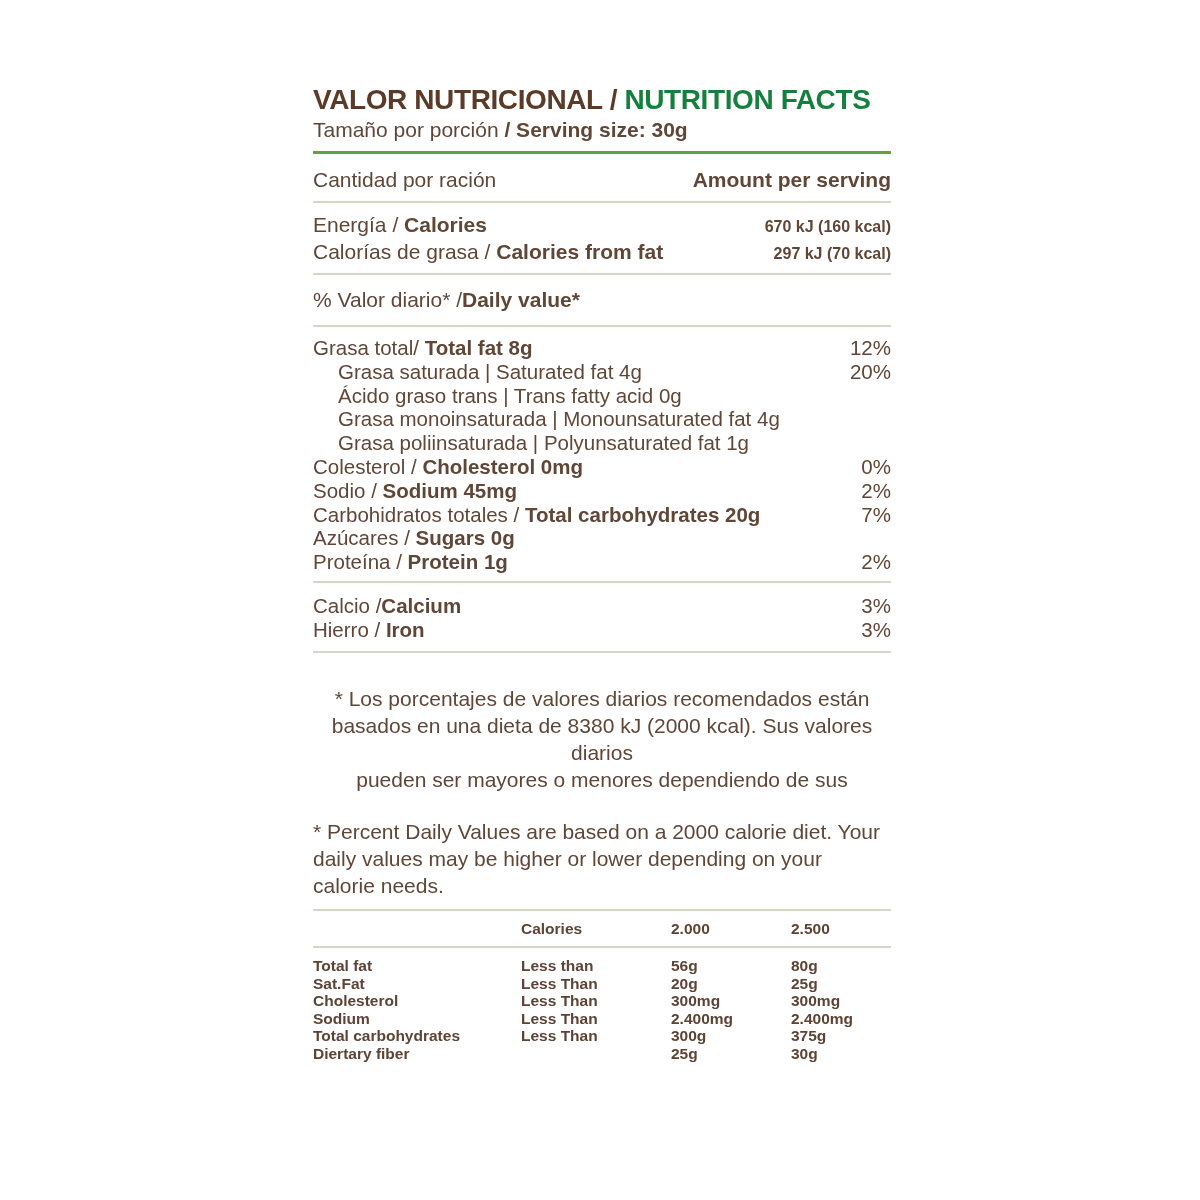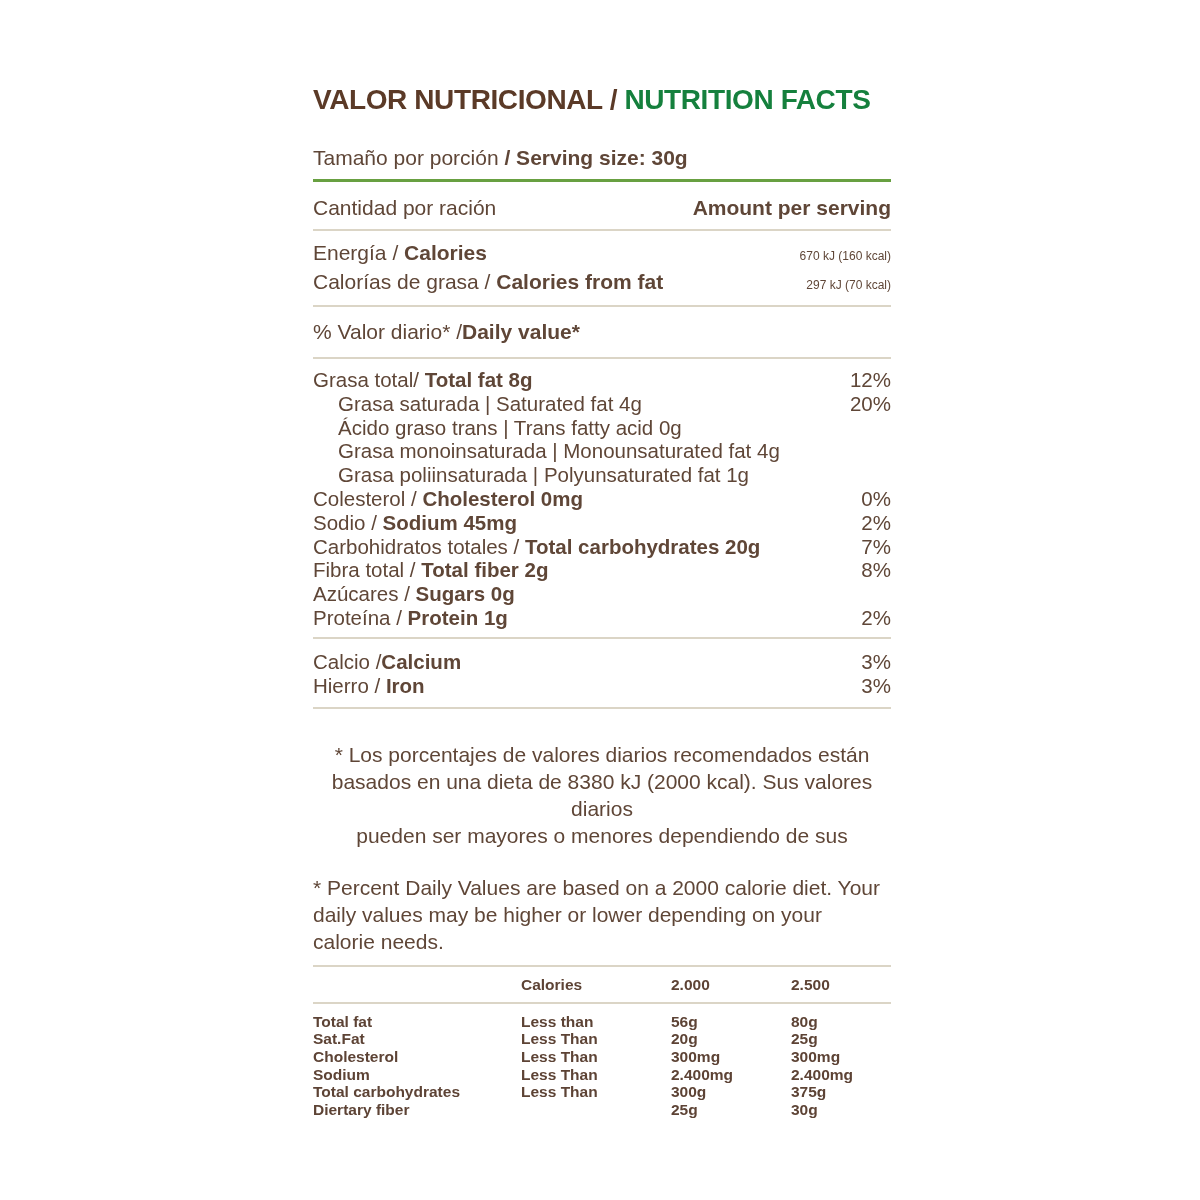--- a/index.html
+++ b/index.html
@@ -10,29 +10,29 @@
     -webkit-font-smoothing:antialiased;
   }
   .label{
     position:absolute;left:313px;top:84px;width:578px;
   }
   .title{
     margin:0;font-size:28px;font-weight:700;letter-spacing:-0.4px;
     color:#5b3a27;line-height:32px;white-space:nowrap;
   }
   .title .t-en{color:#15803d;}
-  .serving{margin-top:28px;font-size:21px;line-height:27px;}
+  .serving{font-size:21px;line-height:27px;}
   .b{font-weight:700;}
   .divider-green{height:3px;background:#68a041;margin-top:8px;}
   .divider{height:2px;background:#dbd5c6;}
   .row{display:flex;justify-content:space-between;align-items:baseline;}
   .amount-row{padding:14px 0 9px 0;font-size:21px;line-height:24px;}
   .energy{padding:9px 0 7px 0;font-size:21px;}
   .energy .row{line-height:25px;}
-  .energy .val{font-weight:400;font-size:12px;}
+  .energy .val{font-weight:700;font-size:16px;}
   .dv-header{padding:13px 0;font-size:21px;line-height:24px;}
   .nutrients{padding:9px 0 7px 0;font-size:20.5px;}
   .nutrients .row{line-height:23.8px;}
   .nutrients .indent{padding-left:25px;}
   .minerals{padding:11px 0 8px 0;font-size:20.5px;}
   .minerals .row{line-height:24.5px;}
   .footnote{font-size:21px;line-height:27px;}
   .footnote-es{margin-top:32px;text-align:center;}
   .footnote-en{margin-top:25px;}
   .ref-divider-top{margin-top:10px;}
@@ -106,24 +106,20 @@
     </div>
     <div class="row">
       <span><span>Sodio / </span><span class="b">Sodium 45mg</span></span>
       <span>2%</span>
     </div>
     <div class="row">
       <span><span>Carbohidratos totales / </span><span class="b">Total carbohydrates 20g</span></span>
       <span>7%</span>
     </div>
     <div class="row">
-      <span><span>Fibra total / </span><span class="b">Total fiber 2g</span></span>
-      <span>8%</span>
-    </div>
-    <div class="row">
       <span><span>Azúcares / </span><span class="b">Sugars 0g</span></span>
       <span></span>
     </div>
     <div class="row">
       <span><span>Proteína / </span><span class="b">Protein 1g</span></span>
       <span>2%</span>
     </div>
   </div>
 
   <div class="divider"></div>

